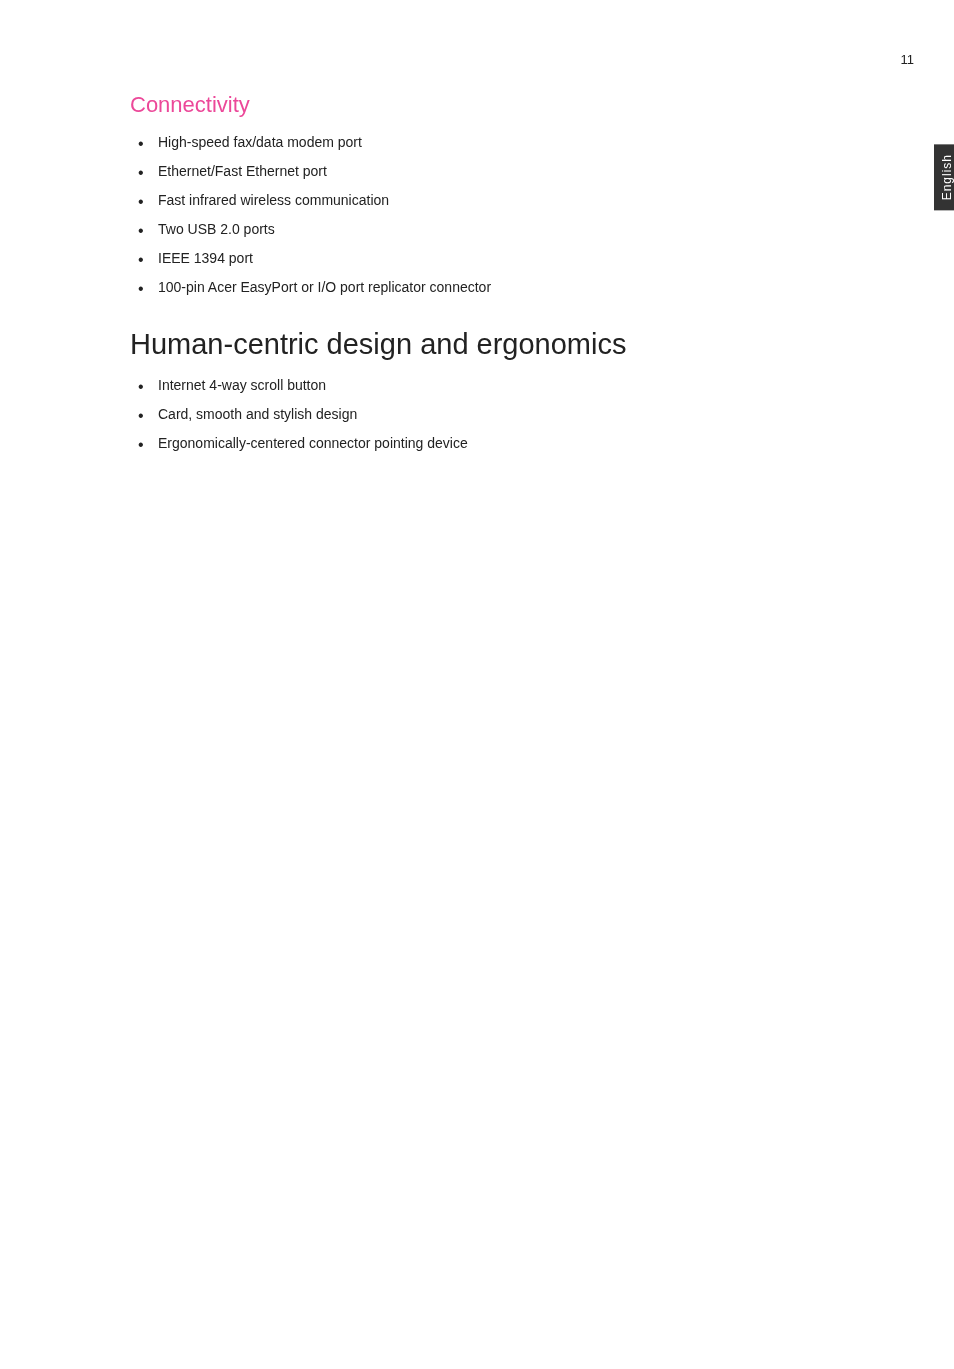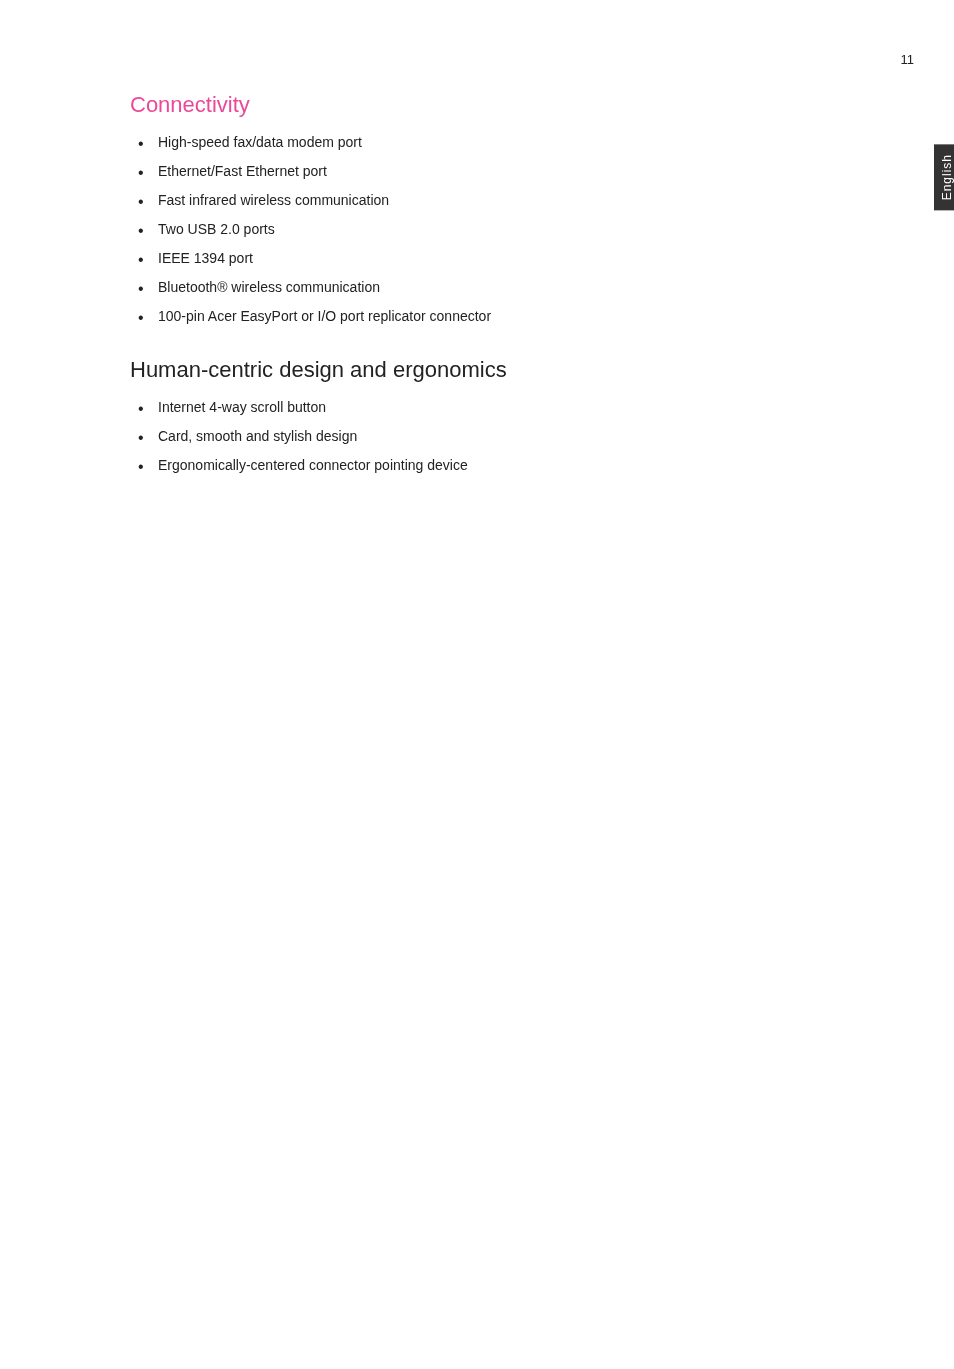--- a/index.html
+++ b/index.html
@@ -49,21 +49,21 @@
 
     .section-title {
       font-size: 22px;
       font-weight: normal;
       color: #ec4899;
       margin-bottom: 14px;
       margin-top: 0;
     }
 
     .section-title-large {
-      font-size: 22px;
+      font-size: 29px;
       font-weight: normal;
       color: #222;
       margin-bottom: 14px;
       margin-top: 30px;
     }
 
     ul.bullet-list {
       list-style: none;
       padding: 0;
       margin: 0 0 30px 0;
@@ -101,21 +101,20 @@
 <div class="main-content">
 
   <div class="section-block">
     <h2 class="section-title">Connectivity</h2>
     <ul class="bullet-list">
       <li>High-speed fax/data modem port</li>
       <li>Ethernet/Fast Ethernet port</li>
       <li>Fast infrared wireless communication</li>
       <li>Two USB 2.0 ports</li>
       <li>IEEE 1394 port</li>
-      <li>Bluetooth® wireless communication</li>
       <li>100-pin Acer EasyPort or I/O port replicator connector</li>
     </ul>
   </div>
 
   <div class="section-block">
     <h2 class="section-title-large">Human-centric design and ergonomics</h2>
     <ul class="bullet-list">
       <li>Internet 4-way scroll button</li>
       <li>Card, smooth and stylish design</li>
       <li>Ergonomically-centered connector pointing device</li>

